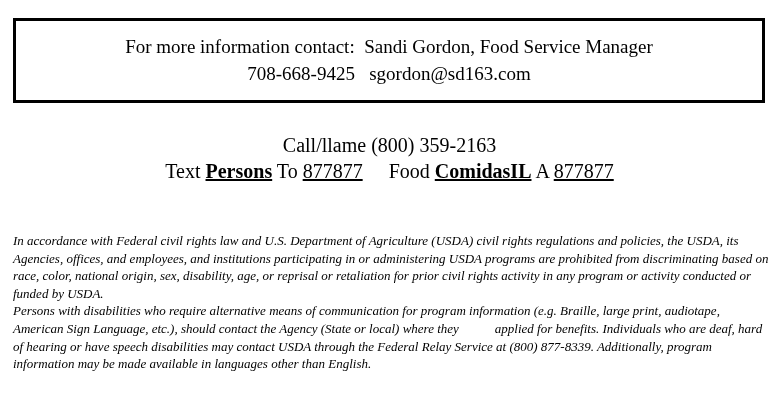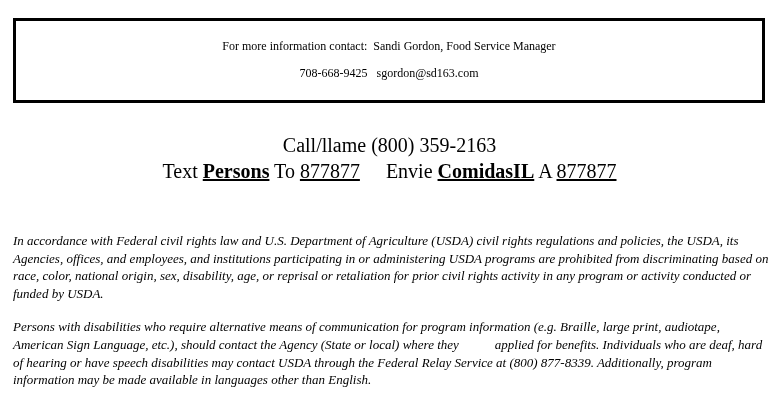--- a/index.html
+++ b/index.html
@@ -27,21 +27,21 @@
     position: absolute;
     left: 13px;
     top: 18px;
     width: 752px;
     box-sizing: border-box;
     border: 3px solid #000000;
     padding: 12px 10px 13px 10px;
     text-align: center;
   }
   .contact-line {
-    font-size: 12px;
+    font-size: 19px;
     line-height: 27px;
     white-space: pre;
   }
 
   
   .promo {
     position: absolute;
     left: 0;
     top: 132px;
     width: 779px;
@@ -72,40 +72,40 @@
     width: 756px;
     font-style: italic;
     font-size: 13px;
     line-height: 17.6px;
     text-align: left;
   }
   .usda p {
     margin: 0;
   }
   .usda .para2 {
-    margin-top: 16px;
+    margin-top: 0px;
   }
   .inline-gap {
     display: inline-block;
     width: 36px;
   }
 </style>
 </head>
 <body>
 
 <div class="page">
 
   <div class="contact-box">
     <div class="contact-line">For more information contact:  Sandi Gordon, Food Service Manager</div>
     <div class="contact-line">708-668-9425   sgordon@sd163.com</div>
   </div>
 
   <div class="promo">
     <div class="promo-line">Call/llame (800) 359-2163</div>
-    <div class="promo-line"><span>Text </span><span class="bold-ul">Persons</span><span> To </span><span class="ul">877877</span><span class="gap-wide"></span><span>Envie </span><span class="bold-ul">ComidasIL</span><span> A </span><span class="ul">877877</span></div>
+    <div class="promo-line"><span>Text </span><span class="bold-ul">Persons</span><span> To </span><span class="ul">877877</span><span class="gap-wide"></span><span>Food </span><span class="bold-ul">ComidasIL</span><span> A </span><span class="ul">877877</span></div>
   </div>
 
   <div class="usda">
     <p>In accordance with Federal civil rights law and U.S. Department of Agriculture (USDA) civil rights regulations and policies, the USDA, its Agencies, offices, and employees, and institutions participating in or administering USDA programs are prohibited from discriminating based on race, color, national origin, sex, disability, age, or reprisal or retaliation for prior civil rights activity in any program or activity conducted or funded by USDA.</p>
     <p class="para2"><span>Persons with disabilities who require alternative means of communication for program information (e.g. Braille, large print, audiotape, American Sign Language, etc.), should contact the Agency (State or local) where they</span><span class="inline-gap"></span><span>applied for benefits. Individuals who are deaf, hard of hearing or have speech disabilities may contact USDA through the Federal Relay Service at (800) 877-8339. Additionally, program information may be made available in languages other than English.</span></p>
   </div>
 
 </div>
 
 </body></html>

